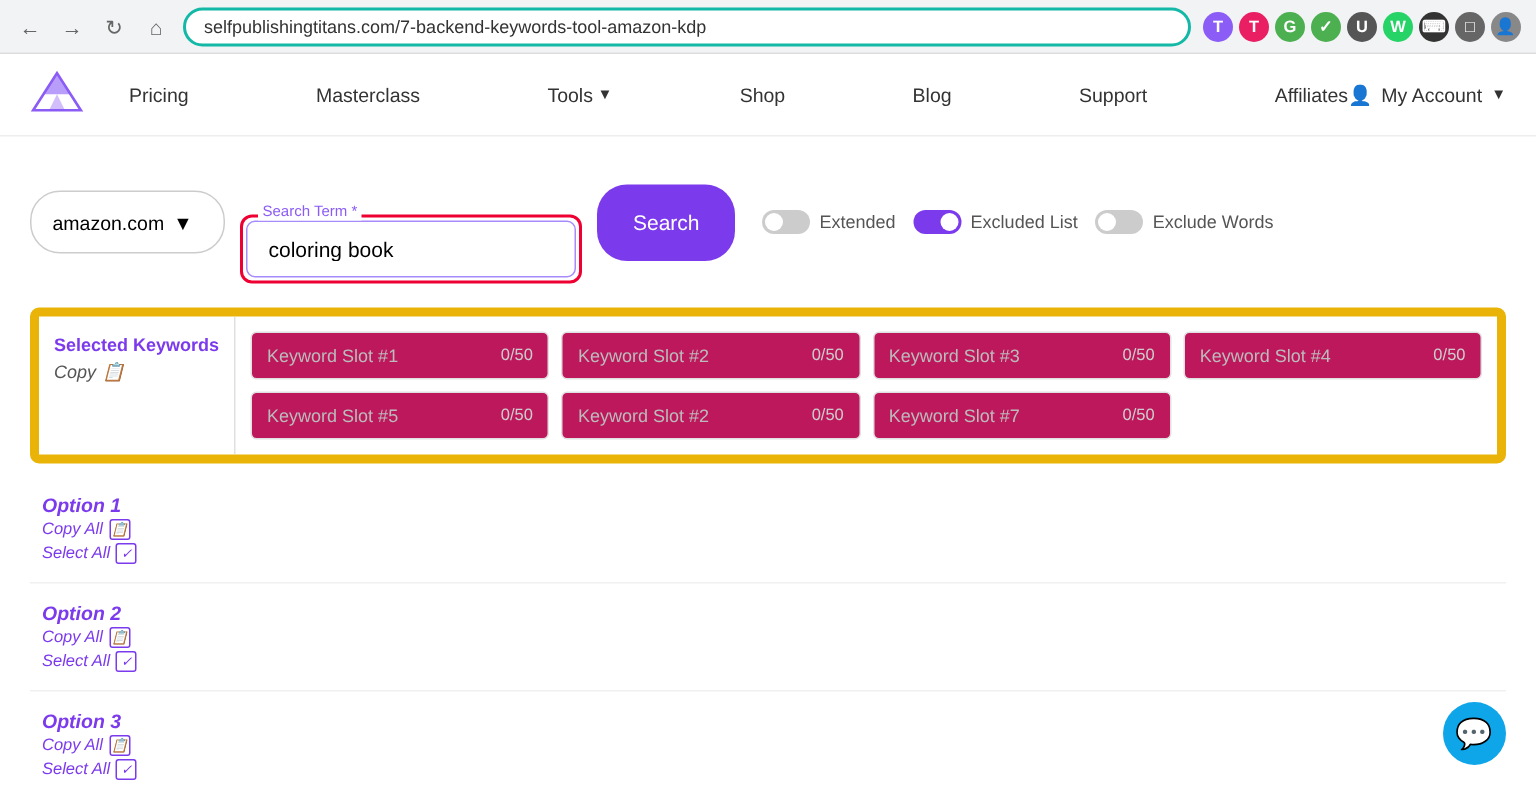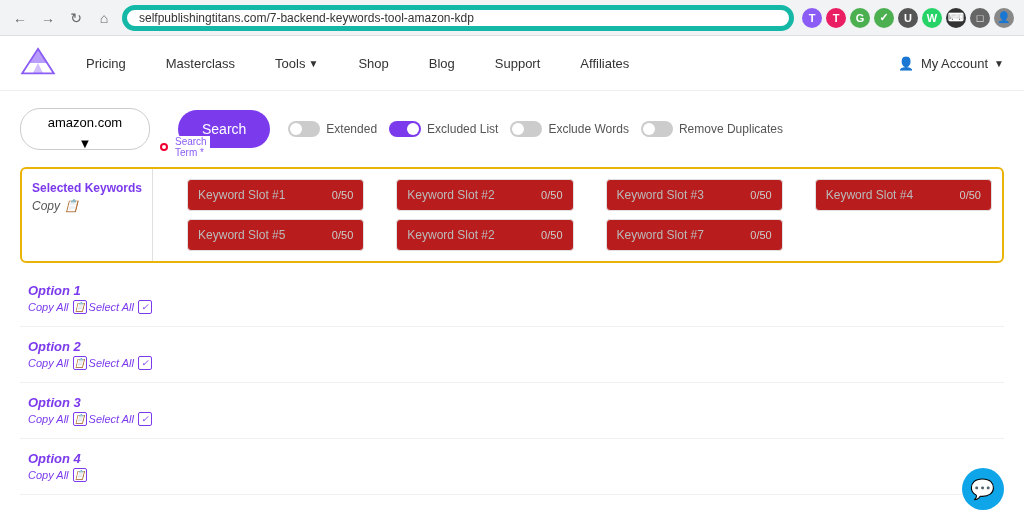--- a/index.html
+++ b/index.html
@@ -17,21 +17,21 @@
     }
     .browser-nav-btn {
       width: 20px; height: 20px;
       border: none; background: none;
       cursor: pointer; color: #666; font-size: 14px;
       display: flex; align-items: center; justify-content: center;
     }
     .browser-url-bar {
       flex: 1;
       background: #fff;
-      border: 5px solid #14b8a6;
+      border: 2px solid #14b8a6;
       border-radius: 20px;
       height: 26px;
       display: flex;
       align-items: center;
       padding: 0 12px;
       font-size: 12px;
       color: #333;
     }
     .browser-icons {
       display: flex; gap: 4px; align-items: center;
@@ -50,21 +50,21 @@
       height: 55px;
       border-bottom: 1px solid #eee;
     }
     .nav-logo {
       margin-right: 30px;
     }
     .nav-logo-icon {
       width: 36px; height: 30px;
     }
     .nav-links {
-      display: flex; gap: 40px; flex: 1;
+      display: flex; gap: 40px; flex: 1; justify-content: space-between;
     }
     .nav-link {
       color: #333; text-decoration: none; font-size: 13px; cursor: pointer;
     }
     .nav-link-tools {
       display: flex; align-items: center; gap: 3px;
     }
     .nav-account {
       display: flex; align-items: center; gap: 6px;
       color: #333; font-size: 13px; cursor: pointer;
@@ -87,21 +87,20 @@
       border-radius: 20px;
       padding: 6px 14px;
       font-size: 13px;
       display: flex;
       align-items: center;
       gap: 6px;
       cursor: pointer;
       height: 42px;
       min-width: 130px;
       background: #fff;
-      flex-direction: column;
     }
     .search-term-wrapper {
       position: relative;
       border: 2px solid #e03;
       border-radius: 8px;
       padding: 2px;
       margin-top: 36px;
     }
     .search-term-label {
       position: absolute;
@@ -120,21 +119,21 @@
       outline: none;
       height: 38px;
       width: 220px;
     }
     .search-btn {
       background: #7c3aed;
       color: #fff;
       border: none;
       border-radius: 20px;
       padding: 0 24px;
-      height: 38px;
+      height: 51px;
       font-size: 14px;
       cursor: pointer;
     }
 
     
     .toggle-group {
       display: flex;
       align-items: center;
       gap: 12px;
       margin-left: 8px;
@@ -166,21 +165,21 @@
       background: #fff;
       top: 2px;
     }
     .toggle-switch.off::after { left: 2px; }
     .toggle-switch.on::after { right: 2px; }
 
     
     .keywords-section {
       display: flex;
       gap: 0;
-      border: 2px solid #eab308;
+      border: 6px solid #eab308;
       border-radius: 6px;
       overflow: hidden;
     }
     .keywords-sidebar {
       padding: 12px 10px;
       display: flex;
       flex-direction: column;
       gap: 4px;
       min-width: 70px;
       border-right: 1px solid #e0e0e0;
@@ -213,22 +212,21 @@
     }
     .keyword-slot {
       border: 1px solid #e0e0e0;
       border-radius: 4px;
       padding: 8px 10px;
       display: flex;
       justify-content: space-between;
       align-items: center;
       font-size: 12px;
       color: #aaa;
-      background: #b91c1c;
-      margin-left: 24px;
+      background: #be185d;
     }
     .slot-label { color: #bbb; }
     .slot-count { color: #ccc; font-size: 11px; }
 
     
     .options-list {
       margin-top: 8px;
     }
     .option-item {
       border-bottom: 1px solid #f0f0f0;
@@ -243,21 +241,21 @@
       font-style: italic;
     }
     .option-title {
       color: #7c3aed;
       font-size: 13px;
       font-weight: bold;
       margin-bottom: 2px;
     }
     .option-actions {
       display: flex;
-      flex-direction: row;
+      flex-direction: column;
       gap: 2px;
     }
     .option-action-row {
       display: flex;
       align-items: center;
       gap: 4px;
       font-size: 11px;
       color: #7c3aed;
       cursor: pointer;
     }
@@ -350,40 +348,37 @@
 <div class="main">
 
   <div class="search-row">
     <div class="domain-select">
       <span>amazon.com</span>
       <span>▼</span>
     </div>
 
     <div class="search-term-wrapper">
       <span class="search-term-label">Search Term *</span>
+      <input class="search-input" type="text" value="coloring book" style="">
     </div>
 
     <button class="search-btn">Search</button>
 
     <div class="toggle-group">
       <div class="toggle-item">
         <div class="toggle-switch off"></div>
         <span>Extended</span>
       </div>
       <div class="toggle-item">
         <div class="toggle-switch on"></div>
         <span>Excluded List</span>
       </div>
       <div class="toggle-item">
         <div class="toggle-switch off"></div>
         <span>Exclude Words</span>
-      </div>
-      <div class="toggle-item">
-        <div class="toggle-switch off"></div>
-        <span>Remove Duplicates</span>
       </div>
     </div>
   </div>
 
   <div class="keywords-section">
     <div class="keywords-sidebar">
       <span class="keywords-sidebar-title">Selected Keywords</span>
       <button class="copy-btn">
         <span>Copy</span>
         <span style="font-size:12px;">📋</span>

